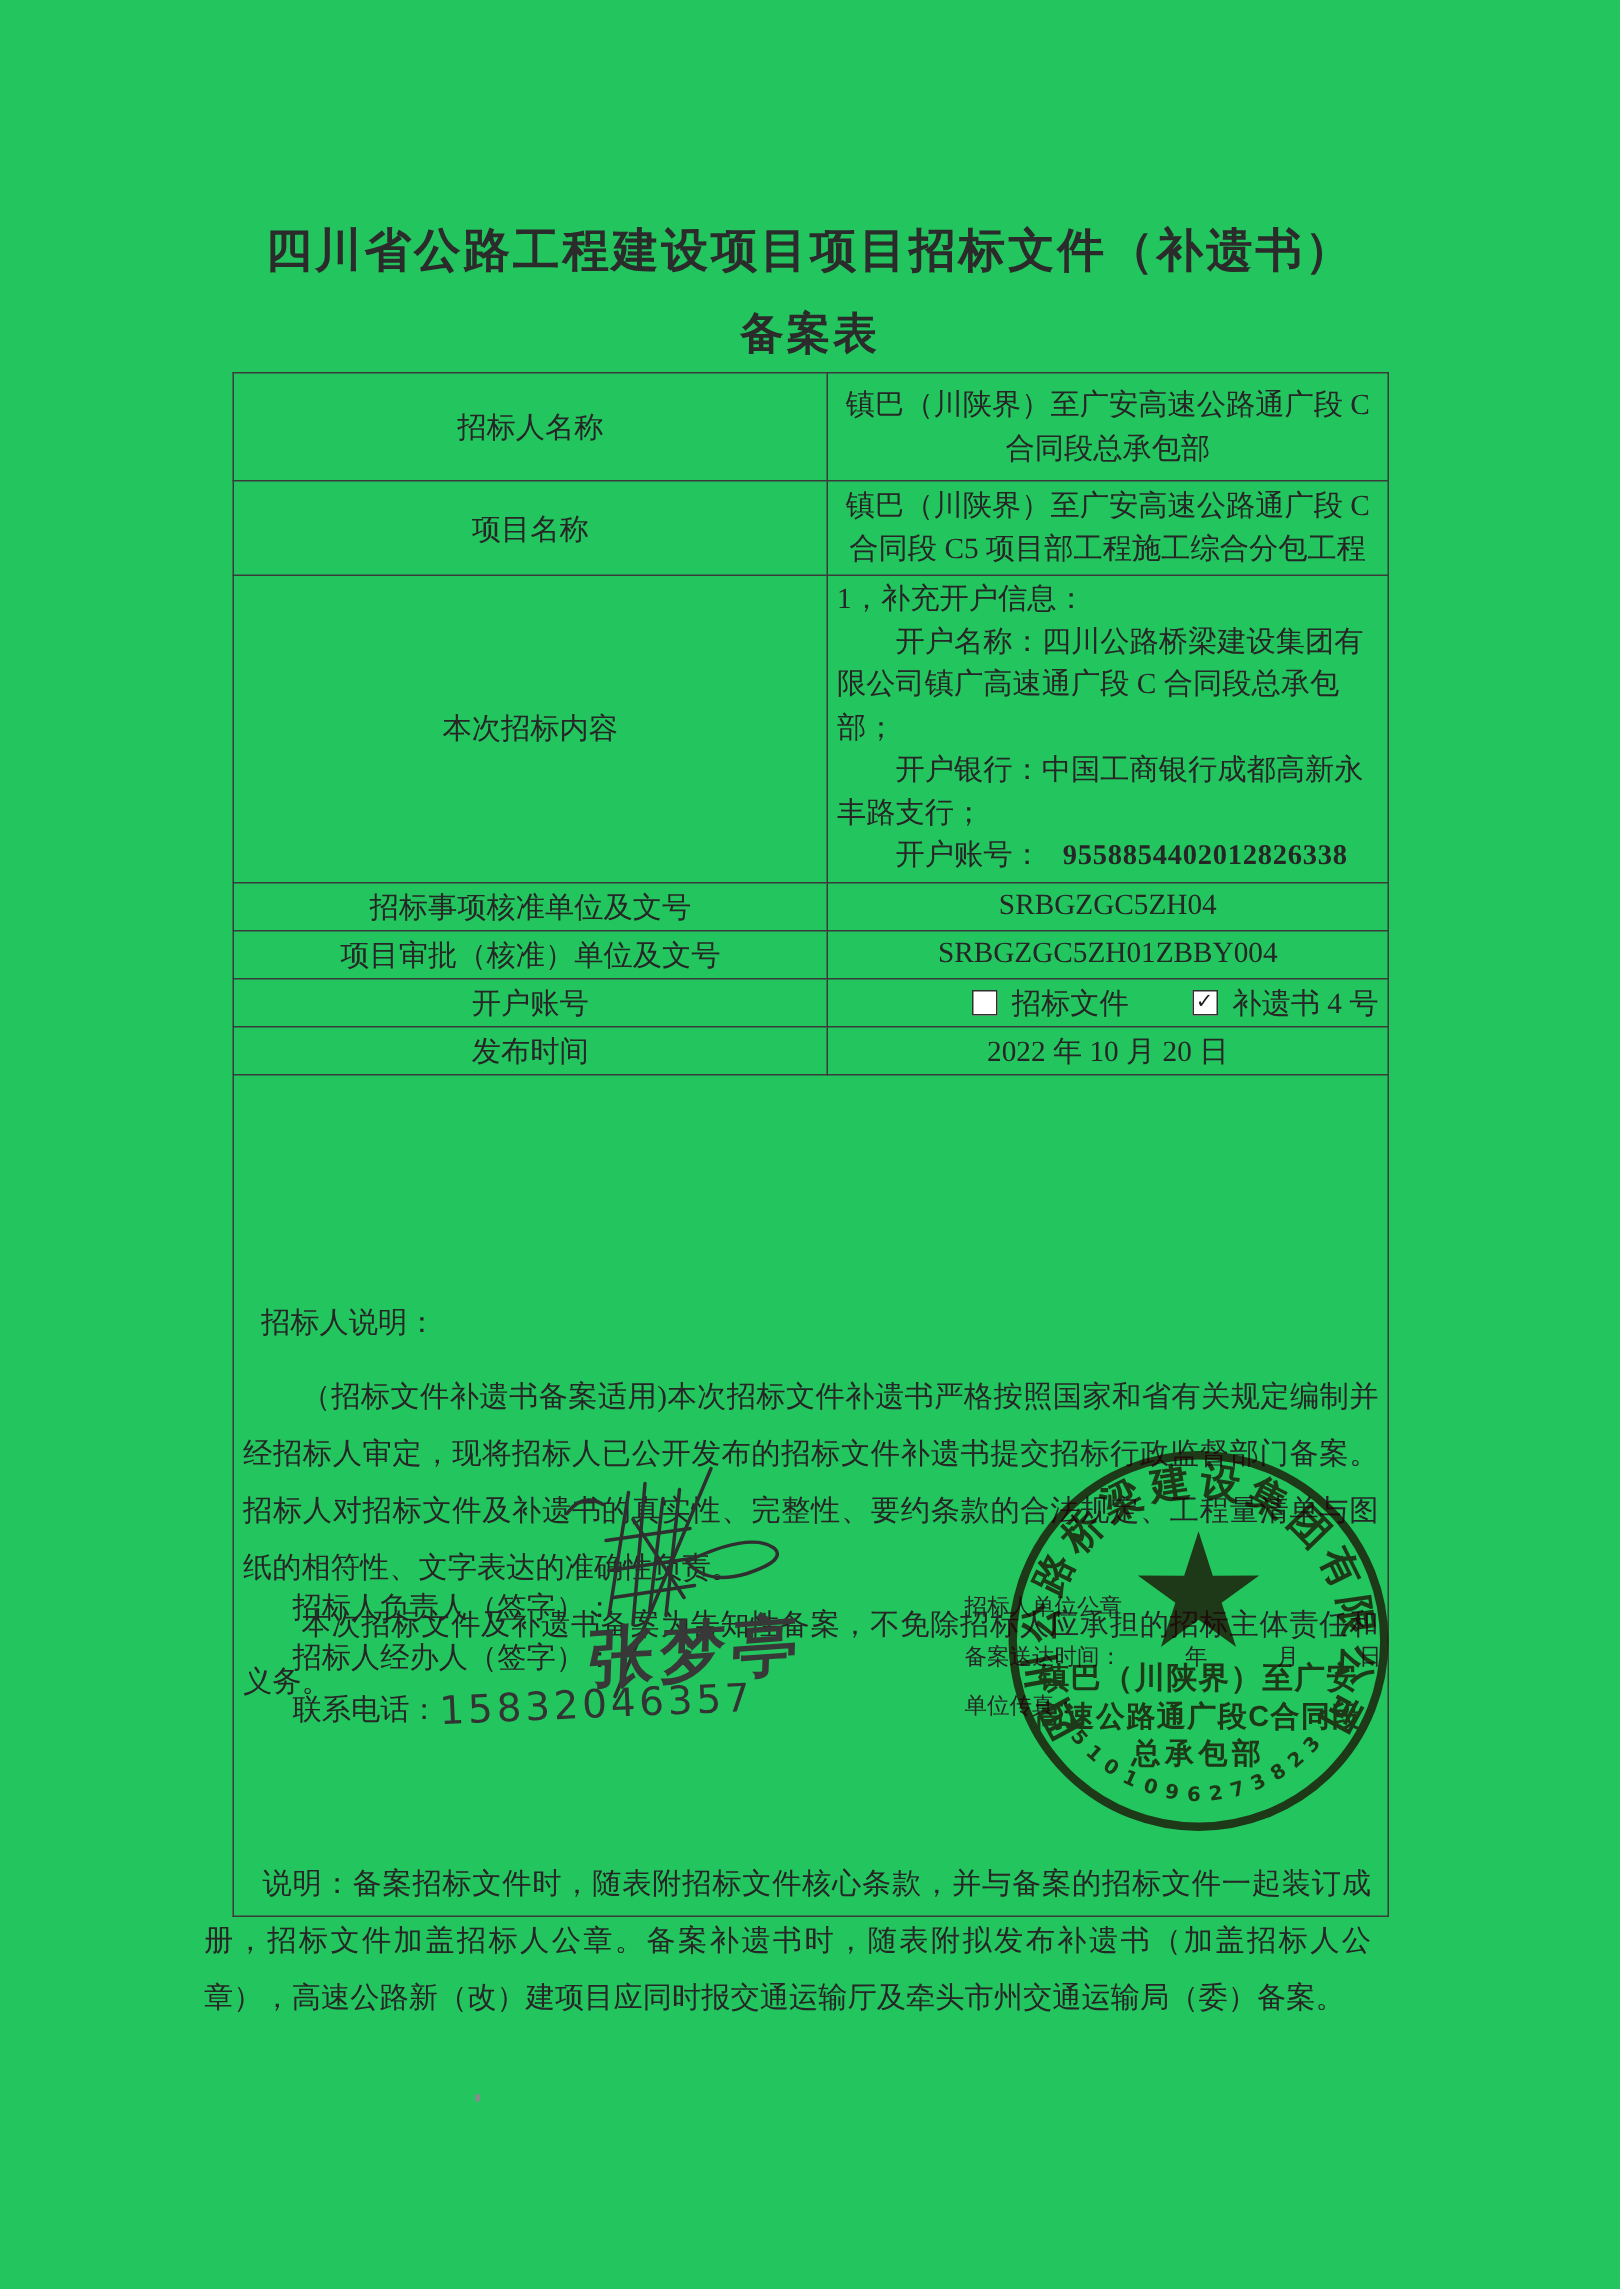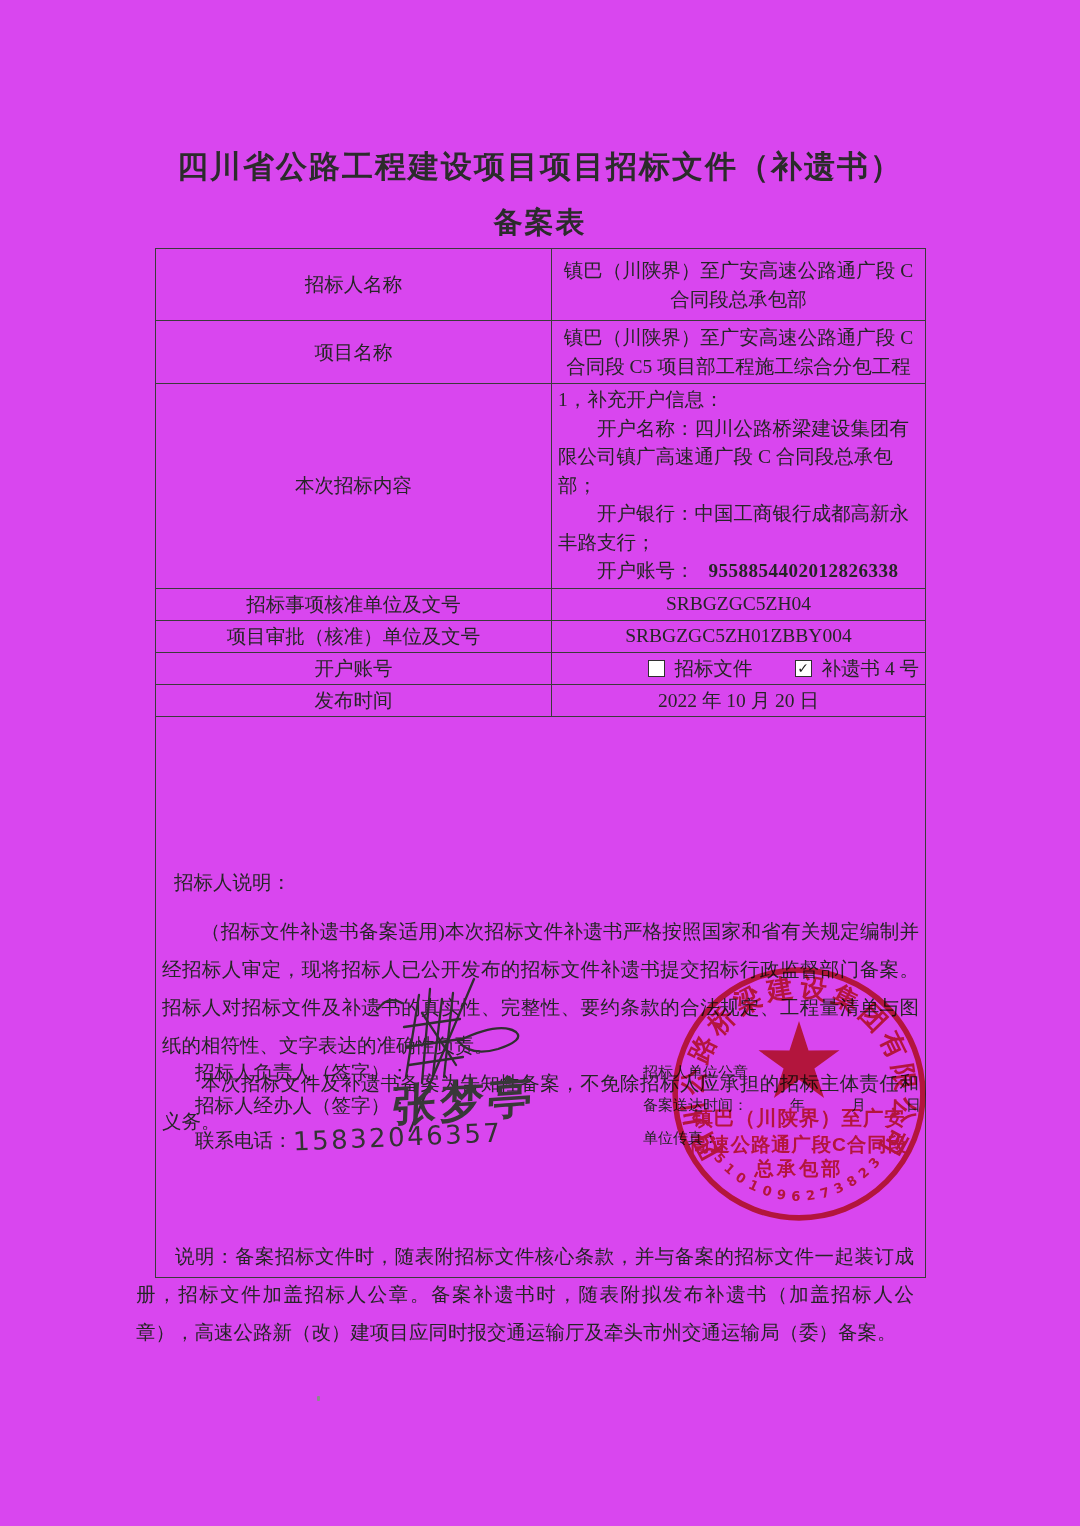--- a/index.html
+++ b/index.html
@@ -1,19 +1,19 @@
 <!DOCTYPE html>
 <html><head>
 <meta charset="utf-8">
 <style>
   html,body{margin:0;padding:0;background:#ffffff;}
   .page{
     position:relative;
     width:1080px;height:1526px;
-    background:#d946ef;
+    background:#22c55e;
     font-family:"Liberation Serif","DejaVu Serif",serif;
     color:#262626;
     overflow:hidden;
   }
   
   .title1{
     position:absolute;left:0;top:146px;width:1080px;
     text-align:center;
     font-family:"Liberation Sans","DejaVu Sans",sans-serif;
     font-weight:bold;font-size:31px;letter-spacing:2px;color:#2b2b2b;

